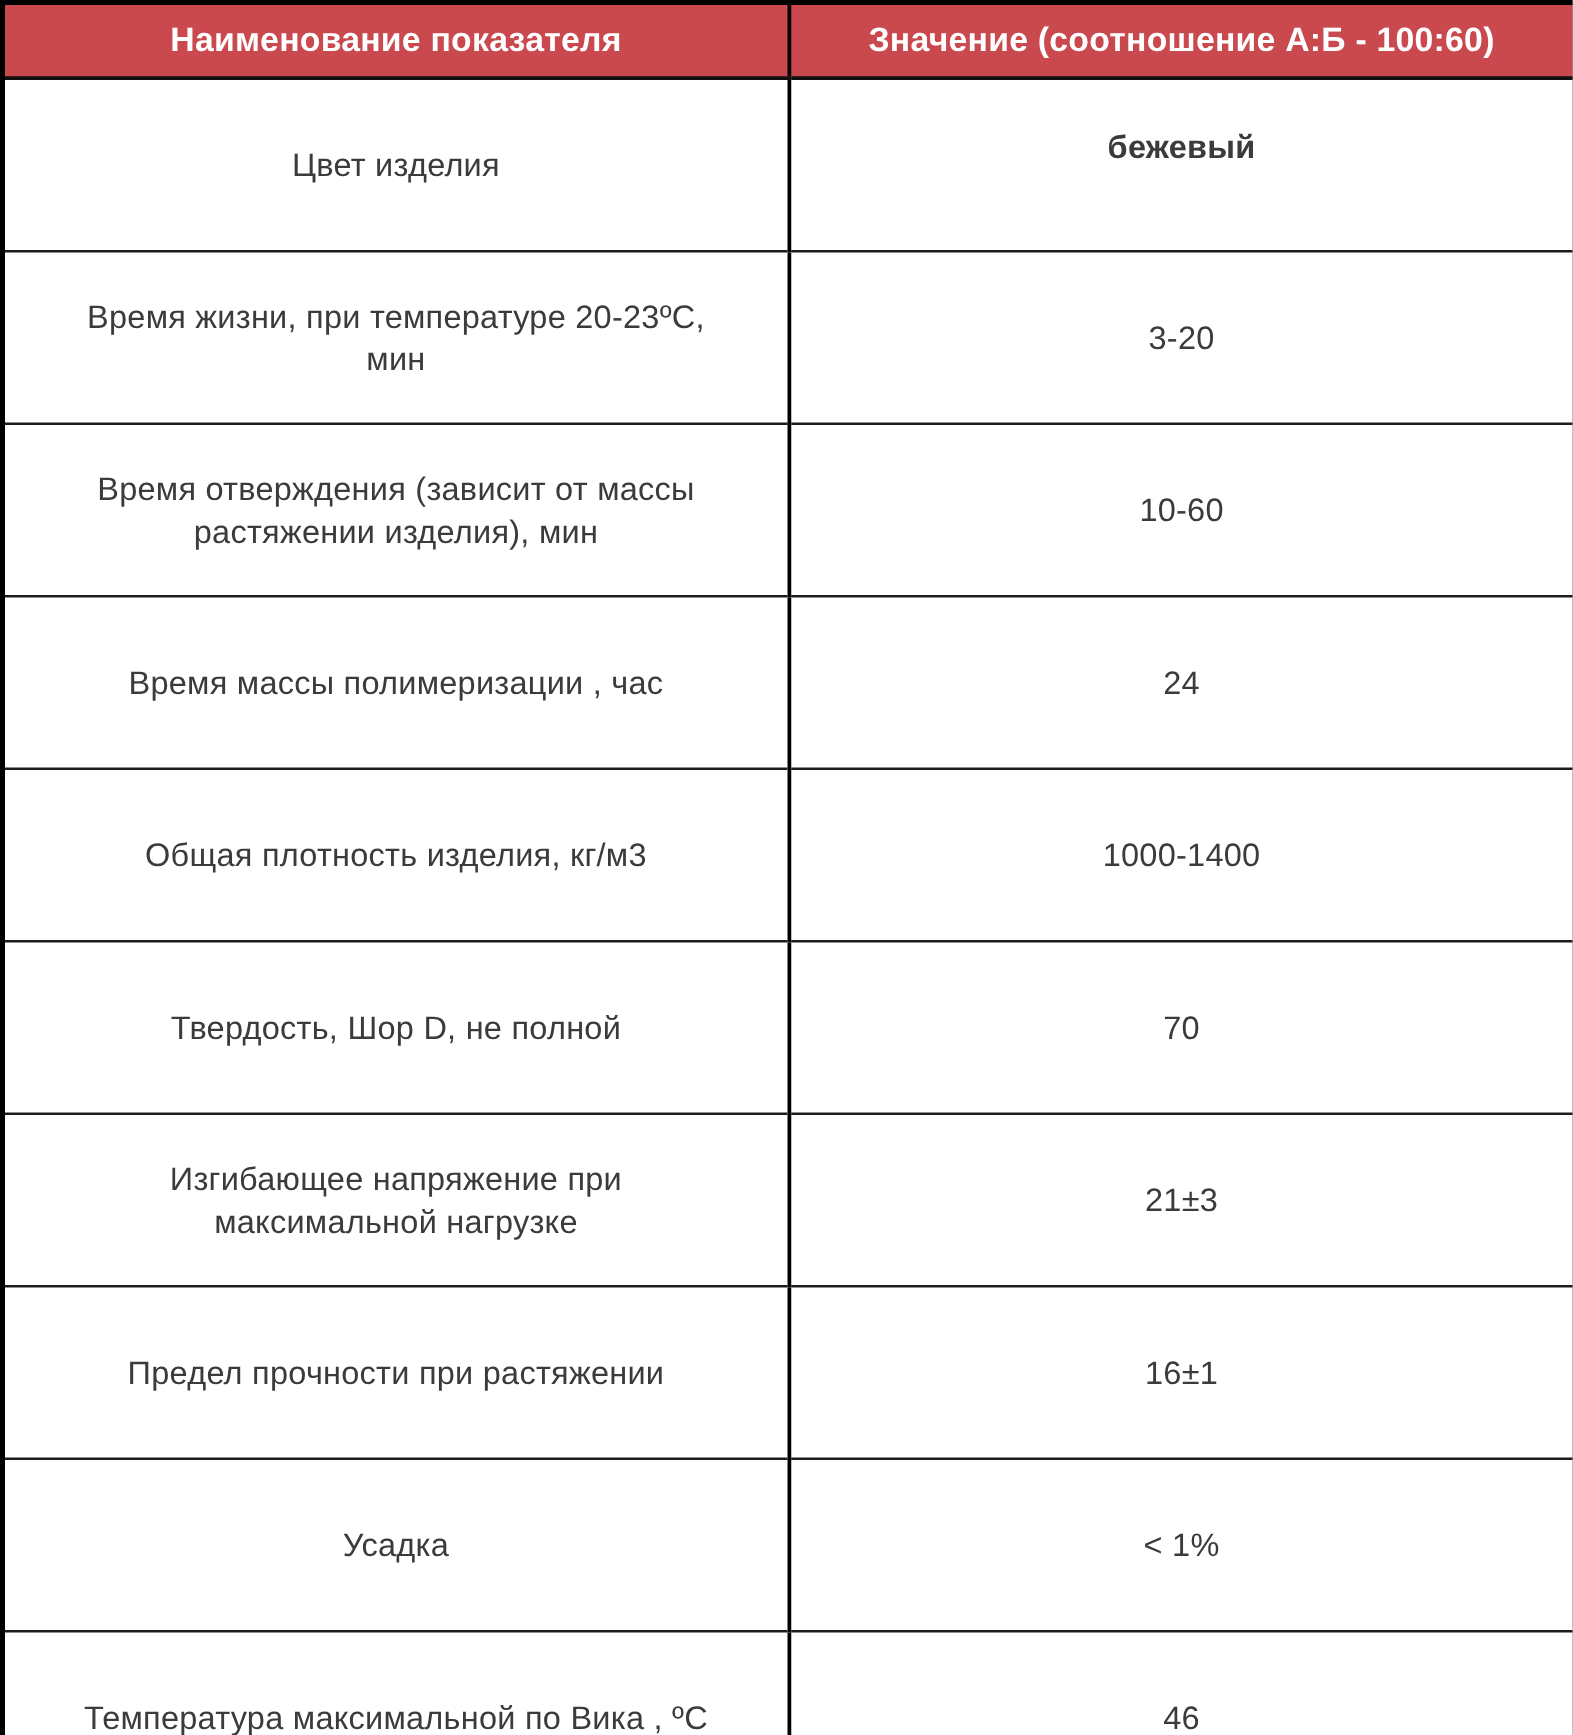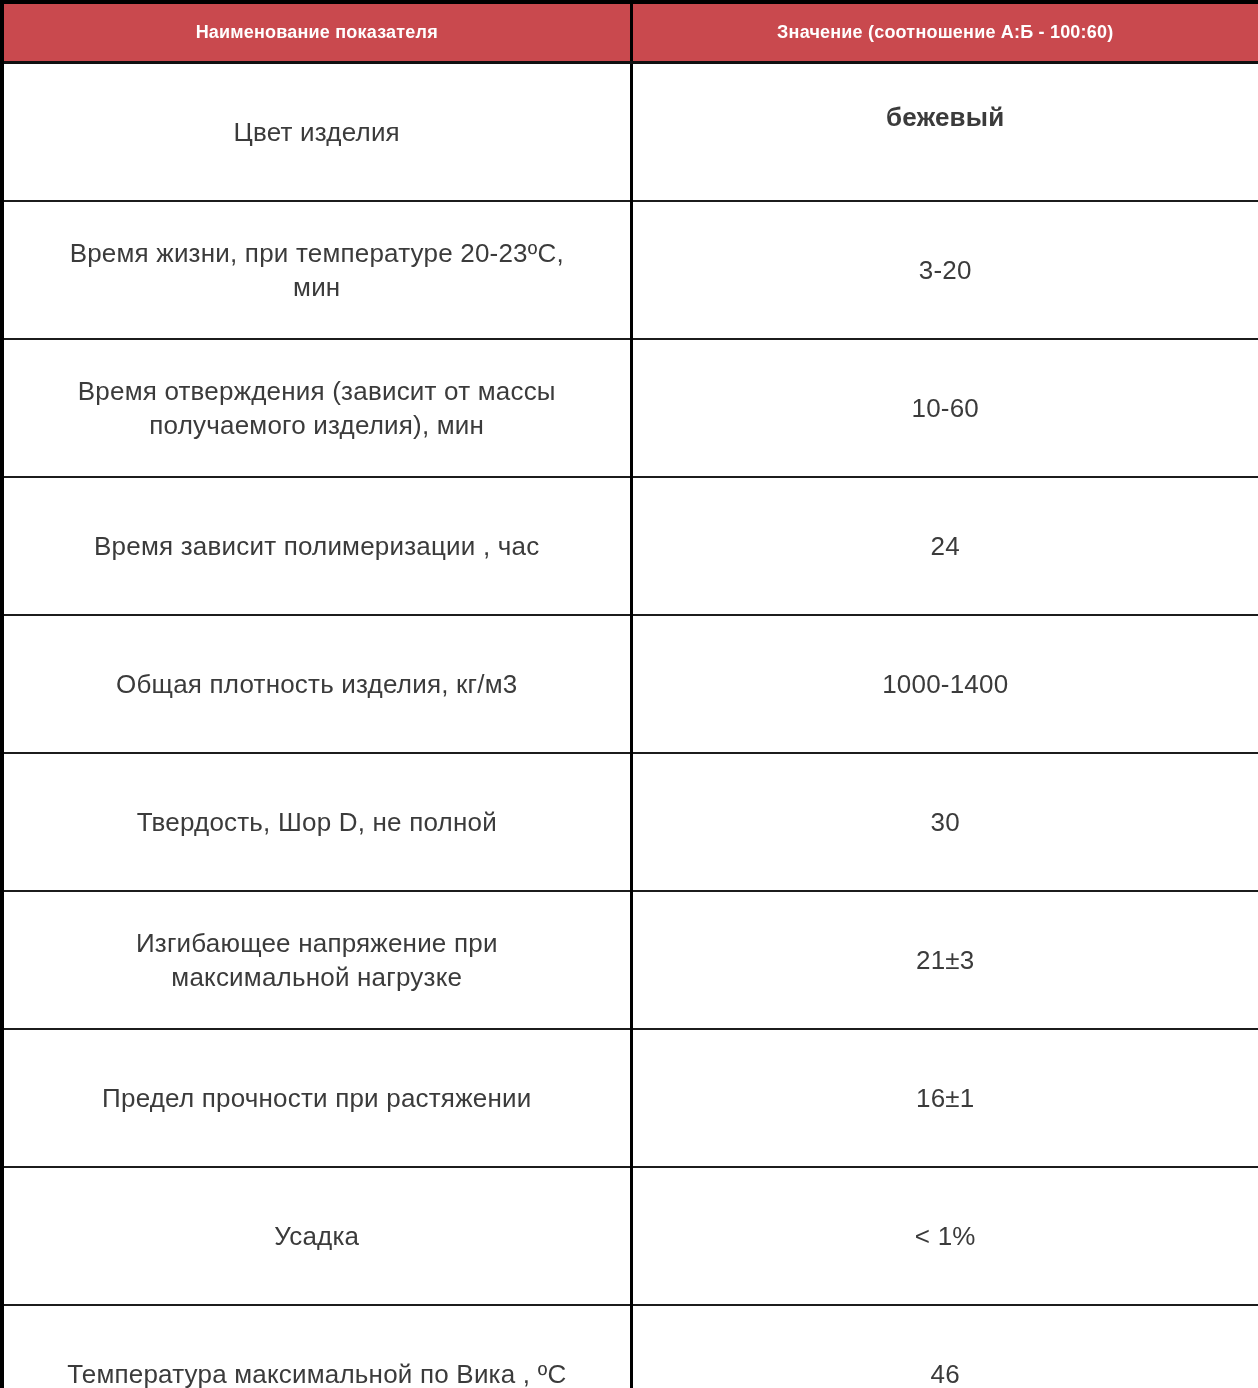--- a/index.html
+++ b/index.html
@@ -18,21 +18,21 @@
     width: 1258px;
     height: 1386px;
     border-collapse: collapse;
     table-layout: fixed;
     border: 4px solid #000000;
   }
   table.specs col { width: 629px; }
   th {
     background: #C9494E;
     color: #ffffff;
-    font-size: 18px;
+    font-size: 27px;
     font-weight: bold;
     height: 55px;
     text-align: center;
     vertical-align: middle;
     border-bottom: 3px solid #101010;
     letter-spacing: 0.2px;
   }
   td {
     height: 130px;
     text-align: center;
@@ -71,34 +71,34 @@
     <tbody>
       <tr>
         <td class="name"><span class="cell-text">Цвет изделия</span></td>
         <td class="value value-lift"><span class="cell-text">бежевый</span></td>
       </tr>
       <tr>
         <td class="name"><span class="cell-text">Время жизни, при температуре 20-23ºС, мин</span></td>
         <td class="value"><span class="cell-text">3-20</span></td>
       </tr>
       <tr>
-        <td class="name"><span class="cell-text">Время отверждения (зависит от массы получаемого изделия), мин</span></td>
+        <td class="name"><span class="cell-text">Время отверждения (зависит от массы растяжении изделия), мин</span></td>
         <td class="value"><span class="cell-text">10-60</span></td>
       </tr>
       <tr>
-        <td class="name"><span class="cell-text">Время зависит полимеризации , час</span></td>
+        <td class="name"><span class="cell-text">Время массы полимеризации , час</span></td>
         <td class="value"><span class="cell-text">24</span></td>
       </tr>
       <tr>
         <td class="name"><span class="cell-text">Общая плотность изделия, кг/м3</span></td>
         <td class="value"><span class="cell-text">1000-1400</span></td>
       </tr>
       <tr>
         <td class="name"><span class="cell-text">Твердость, Шор D, не полной</span></td>
-        <td class="value"><span class="cell-text">30</span></td>
+        <td class="value"><span class="cell-text">70</span></td>
       </tr>
       <tr>
         <td class="name"><span class="cell-text">Изгибающее напряжение при максимальной нагрузке</span></td>
         <td class="value"><span class="cell-text">21±3</span></td>
       </tr>
       <tr>
         <td class="name"><span class="cell-text">Предел прочности при растяжении</span></td>
         <td class="value"><span class="cell-text">16±1</span></td>
       </tr>
       <tr>

